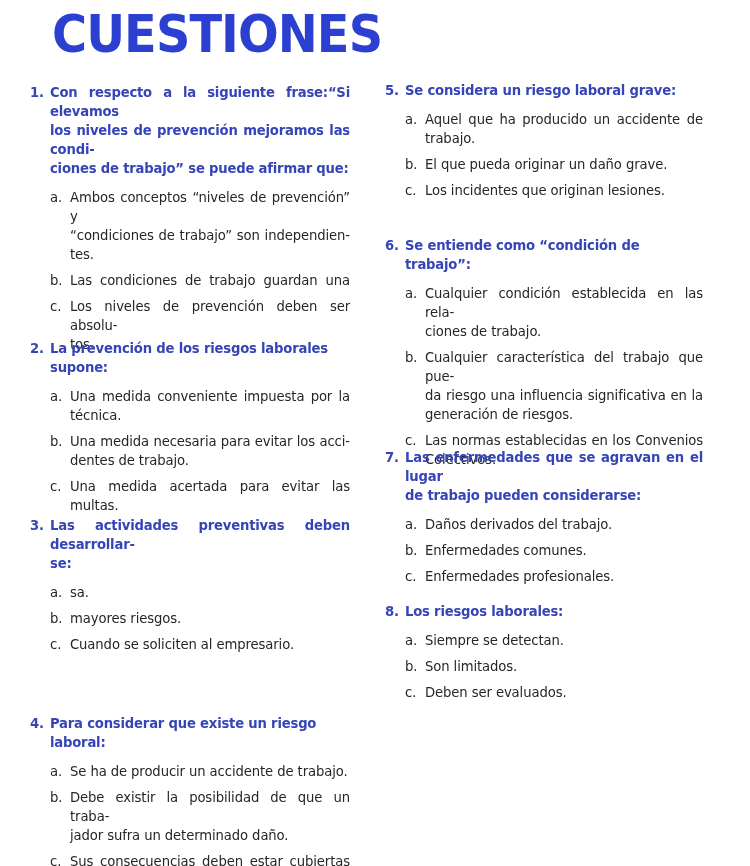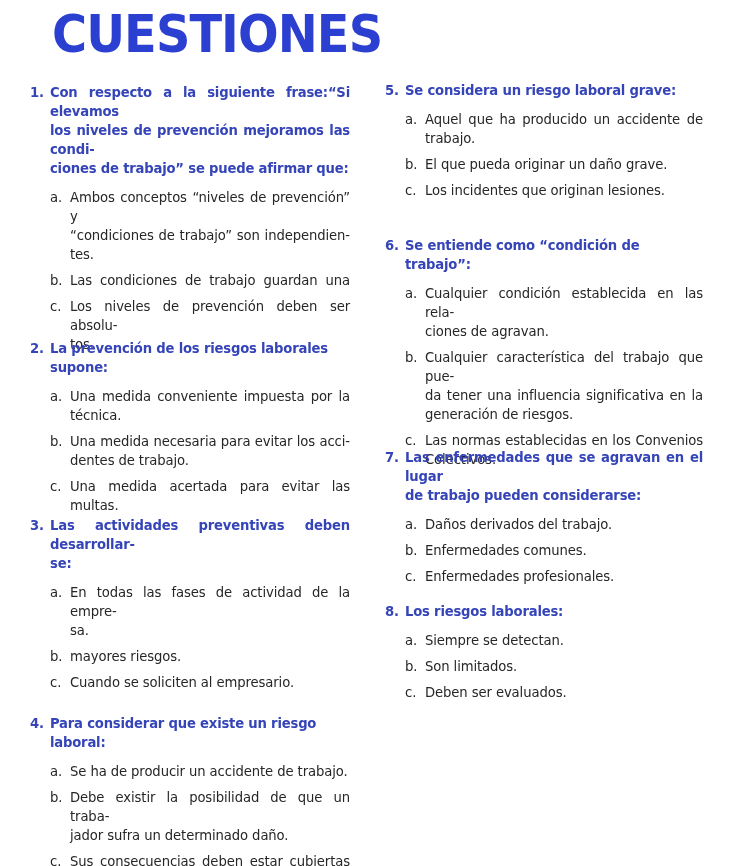--- a/index.html
+++ b/index.html
@@ -102,21 +102,20 @@
         <span class="q-num">3.</span>
         <span class="q-text">
           <div class="j">Las actividades preventivas deben desarrollar-</div>
           <div>se:</div>
         </span>
       </div>
       <div class="opts">
         <div class="opt">
           <span class="opt-letter">a.</span>
           <span class="opt-text">
-            <div class="j">En todas las fases de actividad de la empre-</div>
             <div>sa.</div>
           </span>
         </div>
         <div class="opt">
           <span class="opt-letter">b.</span>
           <span class="opt-text">
             <div>mayores riesgos.</div>
           </span>
         </div>
         <div class="opt">
@@ -190,28 +189,28 @@
         <span class="q-num">6.</span>
         <span class="q-text">
           <div>Se entiende como “condición de trabajo”:</div>
         </span>
       </div>
       <div class="opts">
         <div class="opt">
           <span class="opt-letter">a.</span>
           <span class="opt-text">
             <div class="j">Cualquier condición establecida en las rela-</div>
-            <div>ciones de agravan.</div>
+            <div>ciones de trabajo.</div>
           </span>
         </div>
         <div class="opt">
           <span class="opt-letter">b.</span>
           <span class="opt-text">
             <div class="j">Cualquier característica del trabajo que pue-</div>
-            <div class="j">da tener una influencia significativa en la</div>
+            <div class="j">da riesgo una influencia significativa en la</div>
             <div>generación de riesgos.</div>
           </span>
         </div>
         <div class="opt">
           <span class="opt-letter">c.</span>
           <span class="opt-text">
             <div class="j">Las normas establecidas en los Convenios</div>
             <div>Colectivos.</div>
           </span>
         </div>

